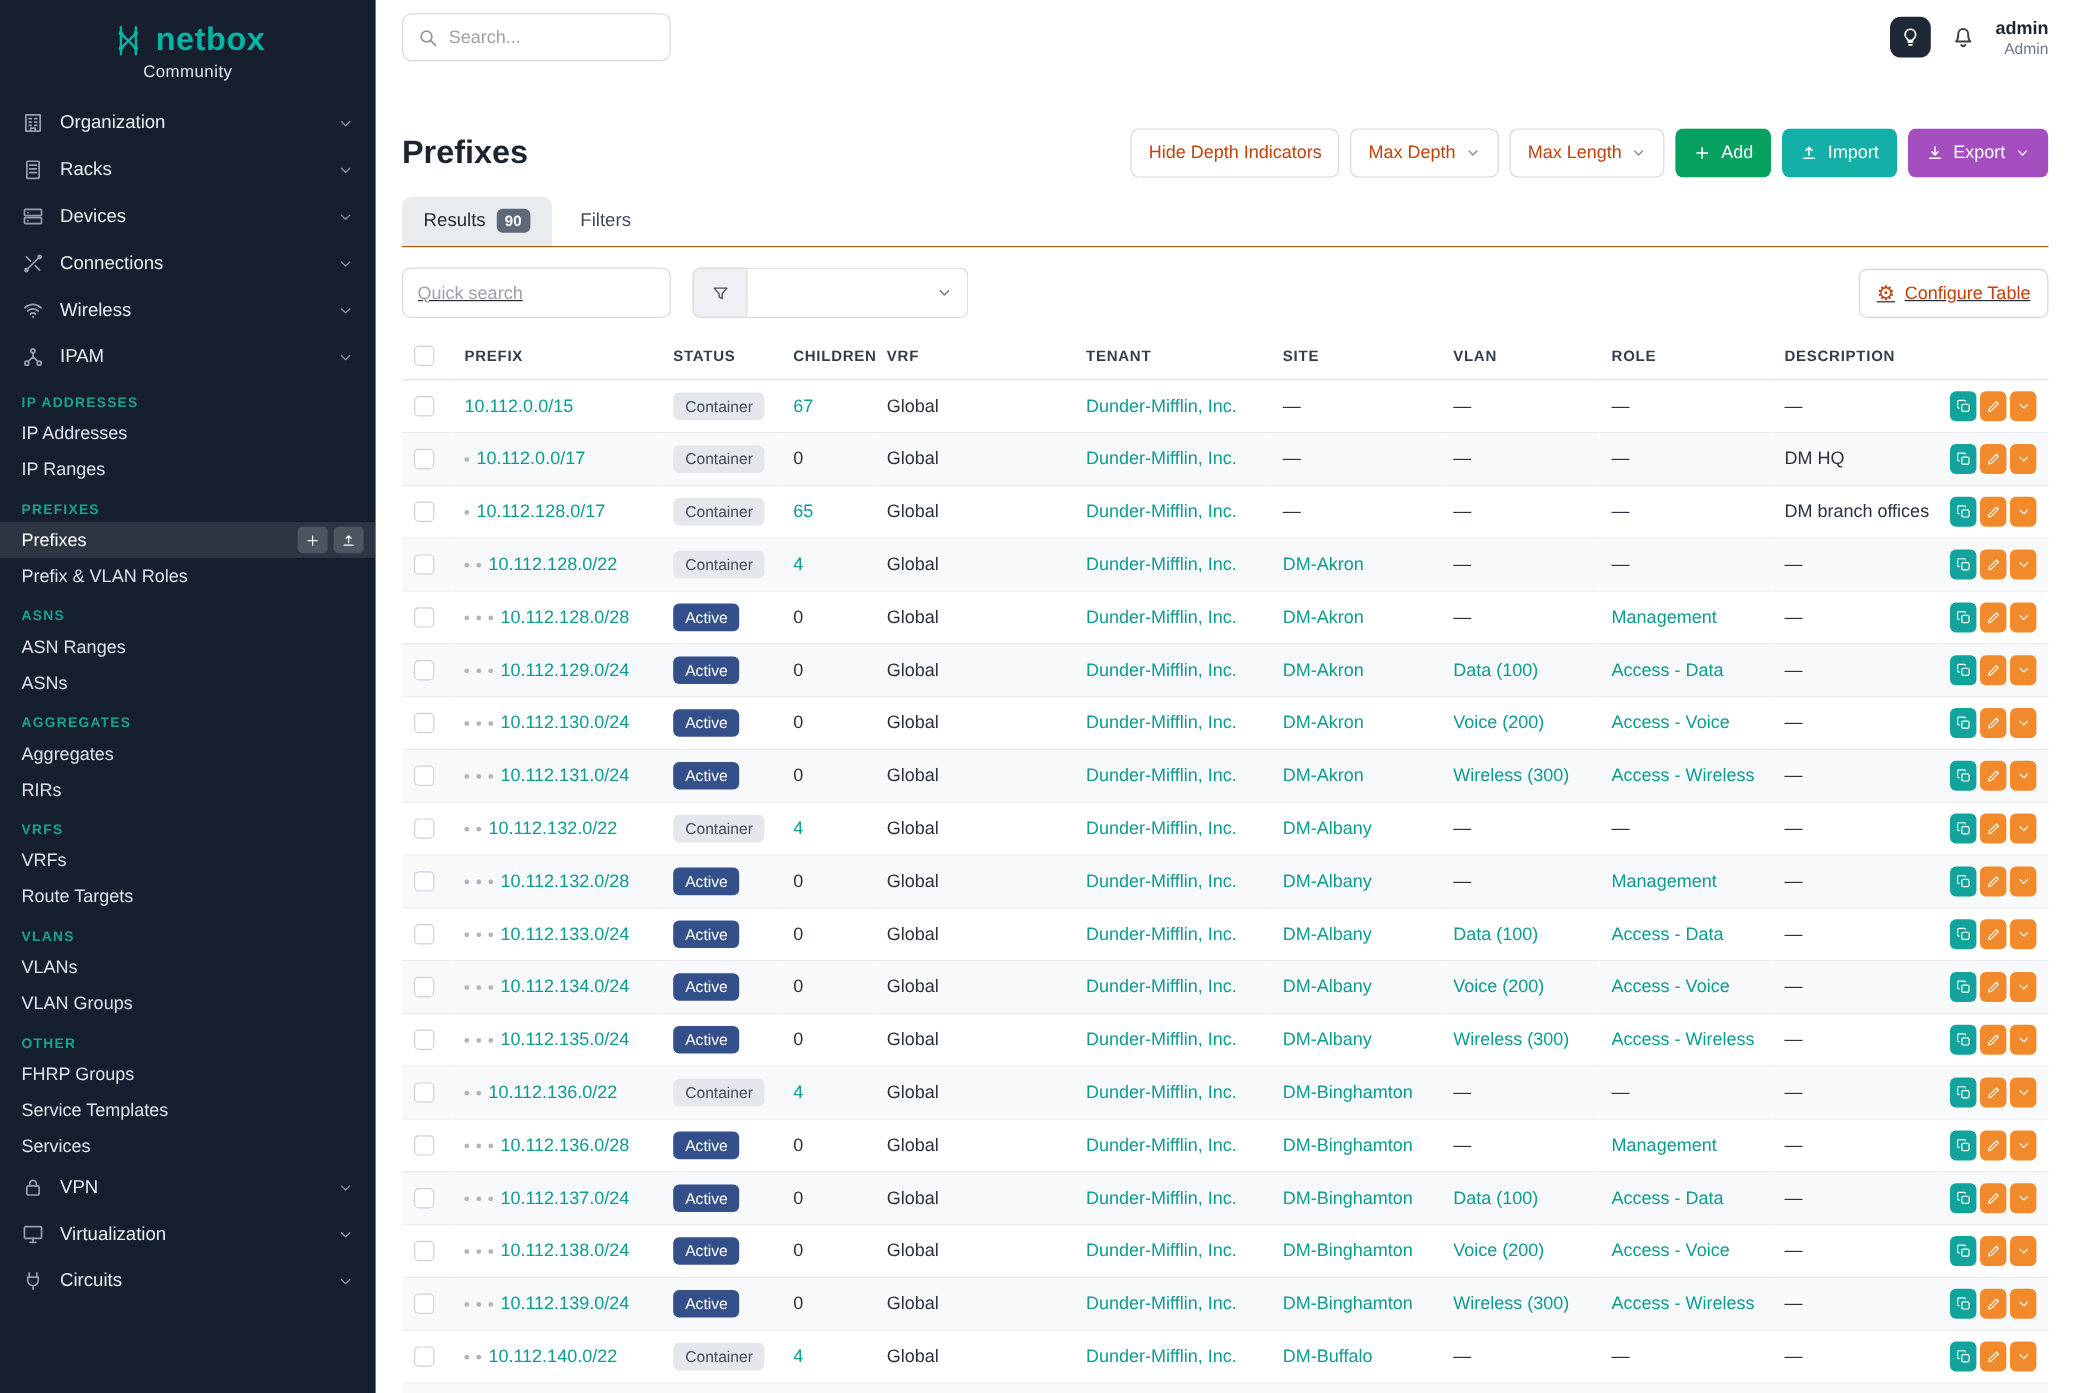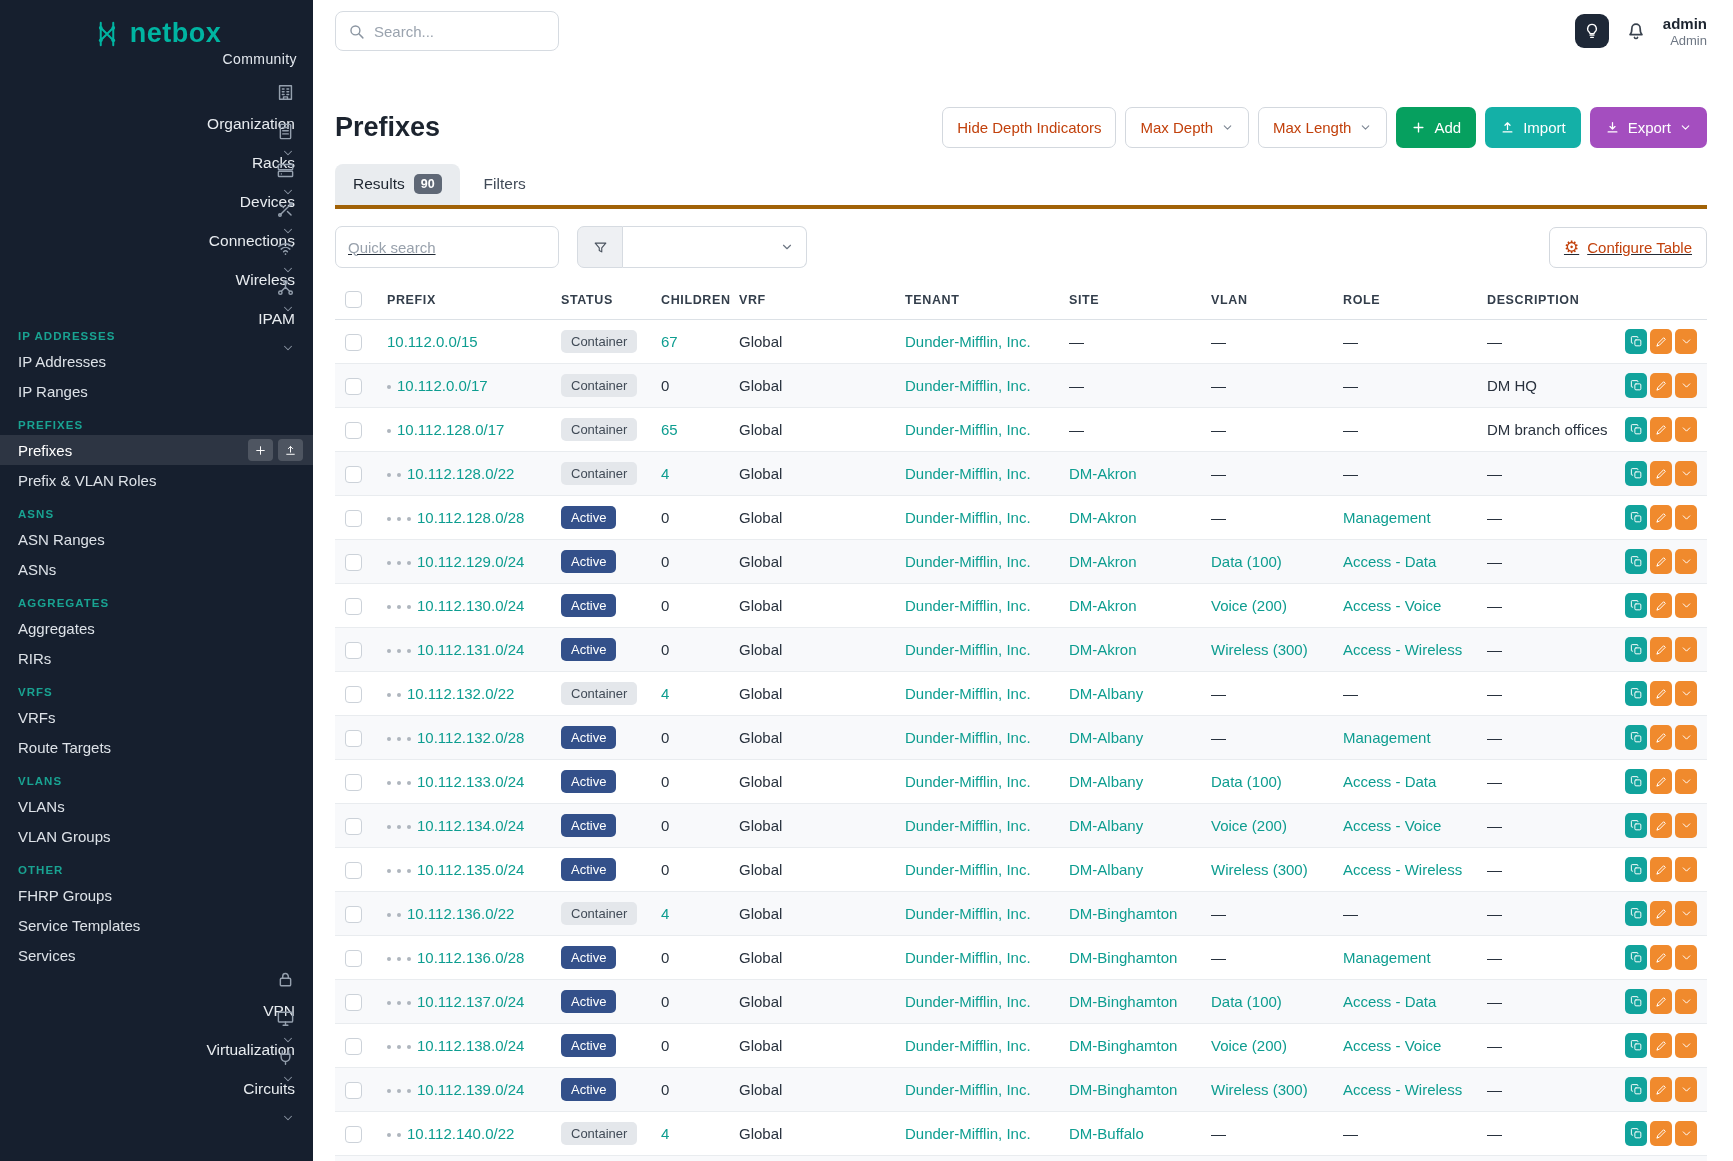--- a/index.html
+++ b/index.html
@@ -3,28 +3,28 @@
 <meta charset="utf-8">
 <style>
   * { margin:0; padding:0; box-sizing:border-box; }
   html,body { width:1733px; height:1161px; overflow:hidden; }
   body { font-family:"Liberation Sans","DejaVu Sans",sans-serif; background:#fff; color:#222b36; }
   svg { display:block; }
   .app { display:flex; width:100%; height:100%; }
 
   
   .sidebar { width:313px; min-width:313px; background:var(--sidebar-bg,#161f2e); color:#e6eaee; height:100%; overflow:hidden; }
-  .brand { padding:18px 16px 4px; text-align:right; cursor:pointer; }
+  .brand { padding:18px 0 4px; text-align:center; cursor:pointer; }
   .brand-row { display:flex; align-items:center; justify-content:center; gap:8px; }
   .logo { color:var(--brand-teal,#00b5a2); }
   .logo svg { width:30px; height:30px; }
   .brand-name { font-size:27px; font-weight:700; color:var(--brand-teal,#00b5a2); letter-spacing:.5px; }
   .brand-sub { margin-top:2px; font-size:14px; color:#e3e8ee; letter-spacing:.4px; }
   .nav { margin-top:12px; }
-  .nav-item { display:flex; align-items:flex-end; gap:13px; height:39px; padding:0 18px; font-size:15.5px; cursor:pointer; color:#e8ecf0;flex-direction:column; }
+  .nav-item { display:flex; align-items:center; gap:13px; height:39px; padding:0 18px; font-size:15.5px; cursor:pointer; color:#e8ecf0; }
   .nav-item .icon { color:#95a0ae; display:flex; }
   .nav-item .icon svg { width:19px; height:19px; }
   .nav-label { flex:1; }
   .chev { color:#8a94a2; margin-left:auto; display:flex; }
   .chev svg { width:14px; height:14px; }
   .nav-section { margin:13px 0 4px; padding:0 18px; font-size:11.5px; font-weight:700; letter-spacing:.09em; color:var(--section-teal,#19a392); }
   .nav-sub { display:flex; align-items:center; height:30px; padding:0 10px 0 18px; font-size:15px; color:#dde2e8; cursor:pointer; }
   .nav-sub.active { background:rgba(255,255,255,.1); color:#fff; }
   .sub-label { flex:1; }
   .mini-actions { display:flex; gap:5px; }
@@ -55,21 +55,21 @@
   .btn-outline { border-color:#d3d8de; color:#c2410c; }
   .caret { display:flex; }
   .caret svg { width:13px; height:13px; }
   .btn-outline .caret { color:#7e8794; }
   .btn-green { background:var(--btn-green,#06a05f); color:#fff;text-align:center; }
   .btn-teal { background:var(--btn-teal,#14b0a7); color:#fff; }
   .btn-purple { background:var(--btn-purple,#a44ebf); color:#fff; }
   .bicon { display:flex; }
   .bicon svg { width:15px; height:15px; }
 
-  .tabs { display:flex; gap:6px; margin-top:16px; border-bottom:4px solid #a16207; }
+  .tabs { display:flex; gap:6px; margin-top:16px; border-bottom:1px solid #a16207; }
   .tab { display:flex; align-items:center; gap:9px; padding:10px 18px 11px; font-size:15.5px; color:#414b58; cursor:pointer; border-radius:8px 8px 0 0; }
   .tab.active { background:#e9ecef; color:#1d2530; }
   .tab-badge { background:#5f6876; color:#fff; font-size:12.5px; padding:3px 7px; border-radius:5px; font-weight:600; }
 
   .controls { display:flex; align-items:center; margin-top:17px; gap:18px;text-decoration:underline; }
   .quick-search { width:224px; height:42px; border:1px solid #d6dbe1; border-radius:7px; padding:0 12px; font-size:15px; outline:none; color:#333; font-family:inherit; }
   .quick-search::placeholder { color:#98a1ac; }
   .filter-group { display:flex; height:42px; }
   .funnel-btn { width:46px; border:1px solid #d6dbe1; border-radius:7px 0 0 7px; background:#eef0f3; color:#49525e; display:flex; align-items:center; justify-content:center; cursor:pointer; }
   .funnel-btn svg { width:15px; height:15px; }

